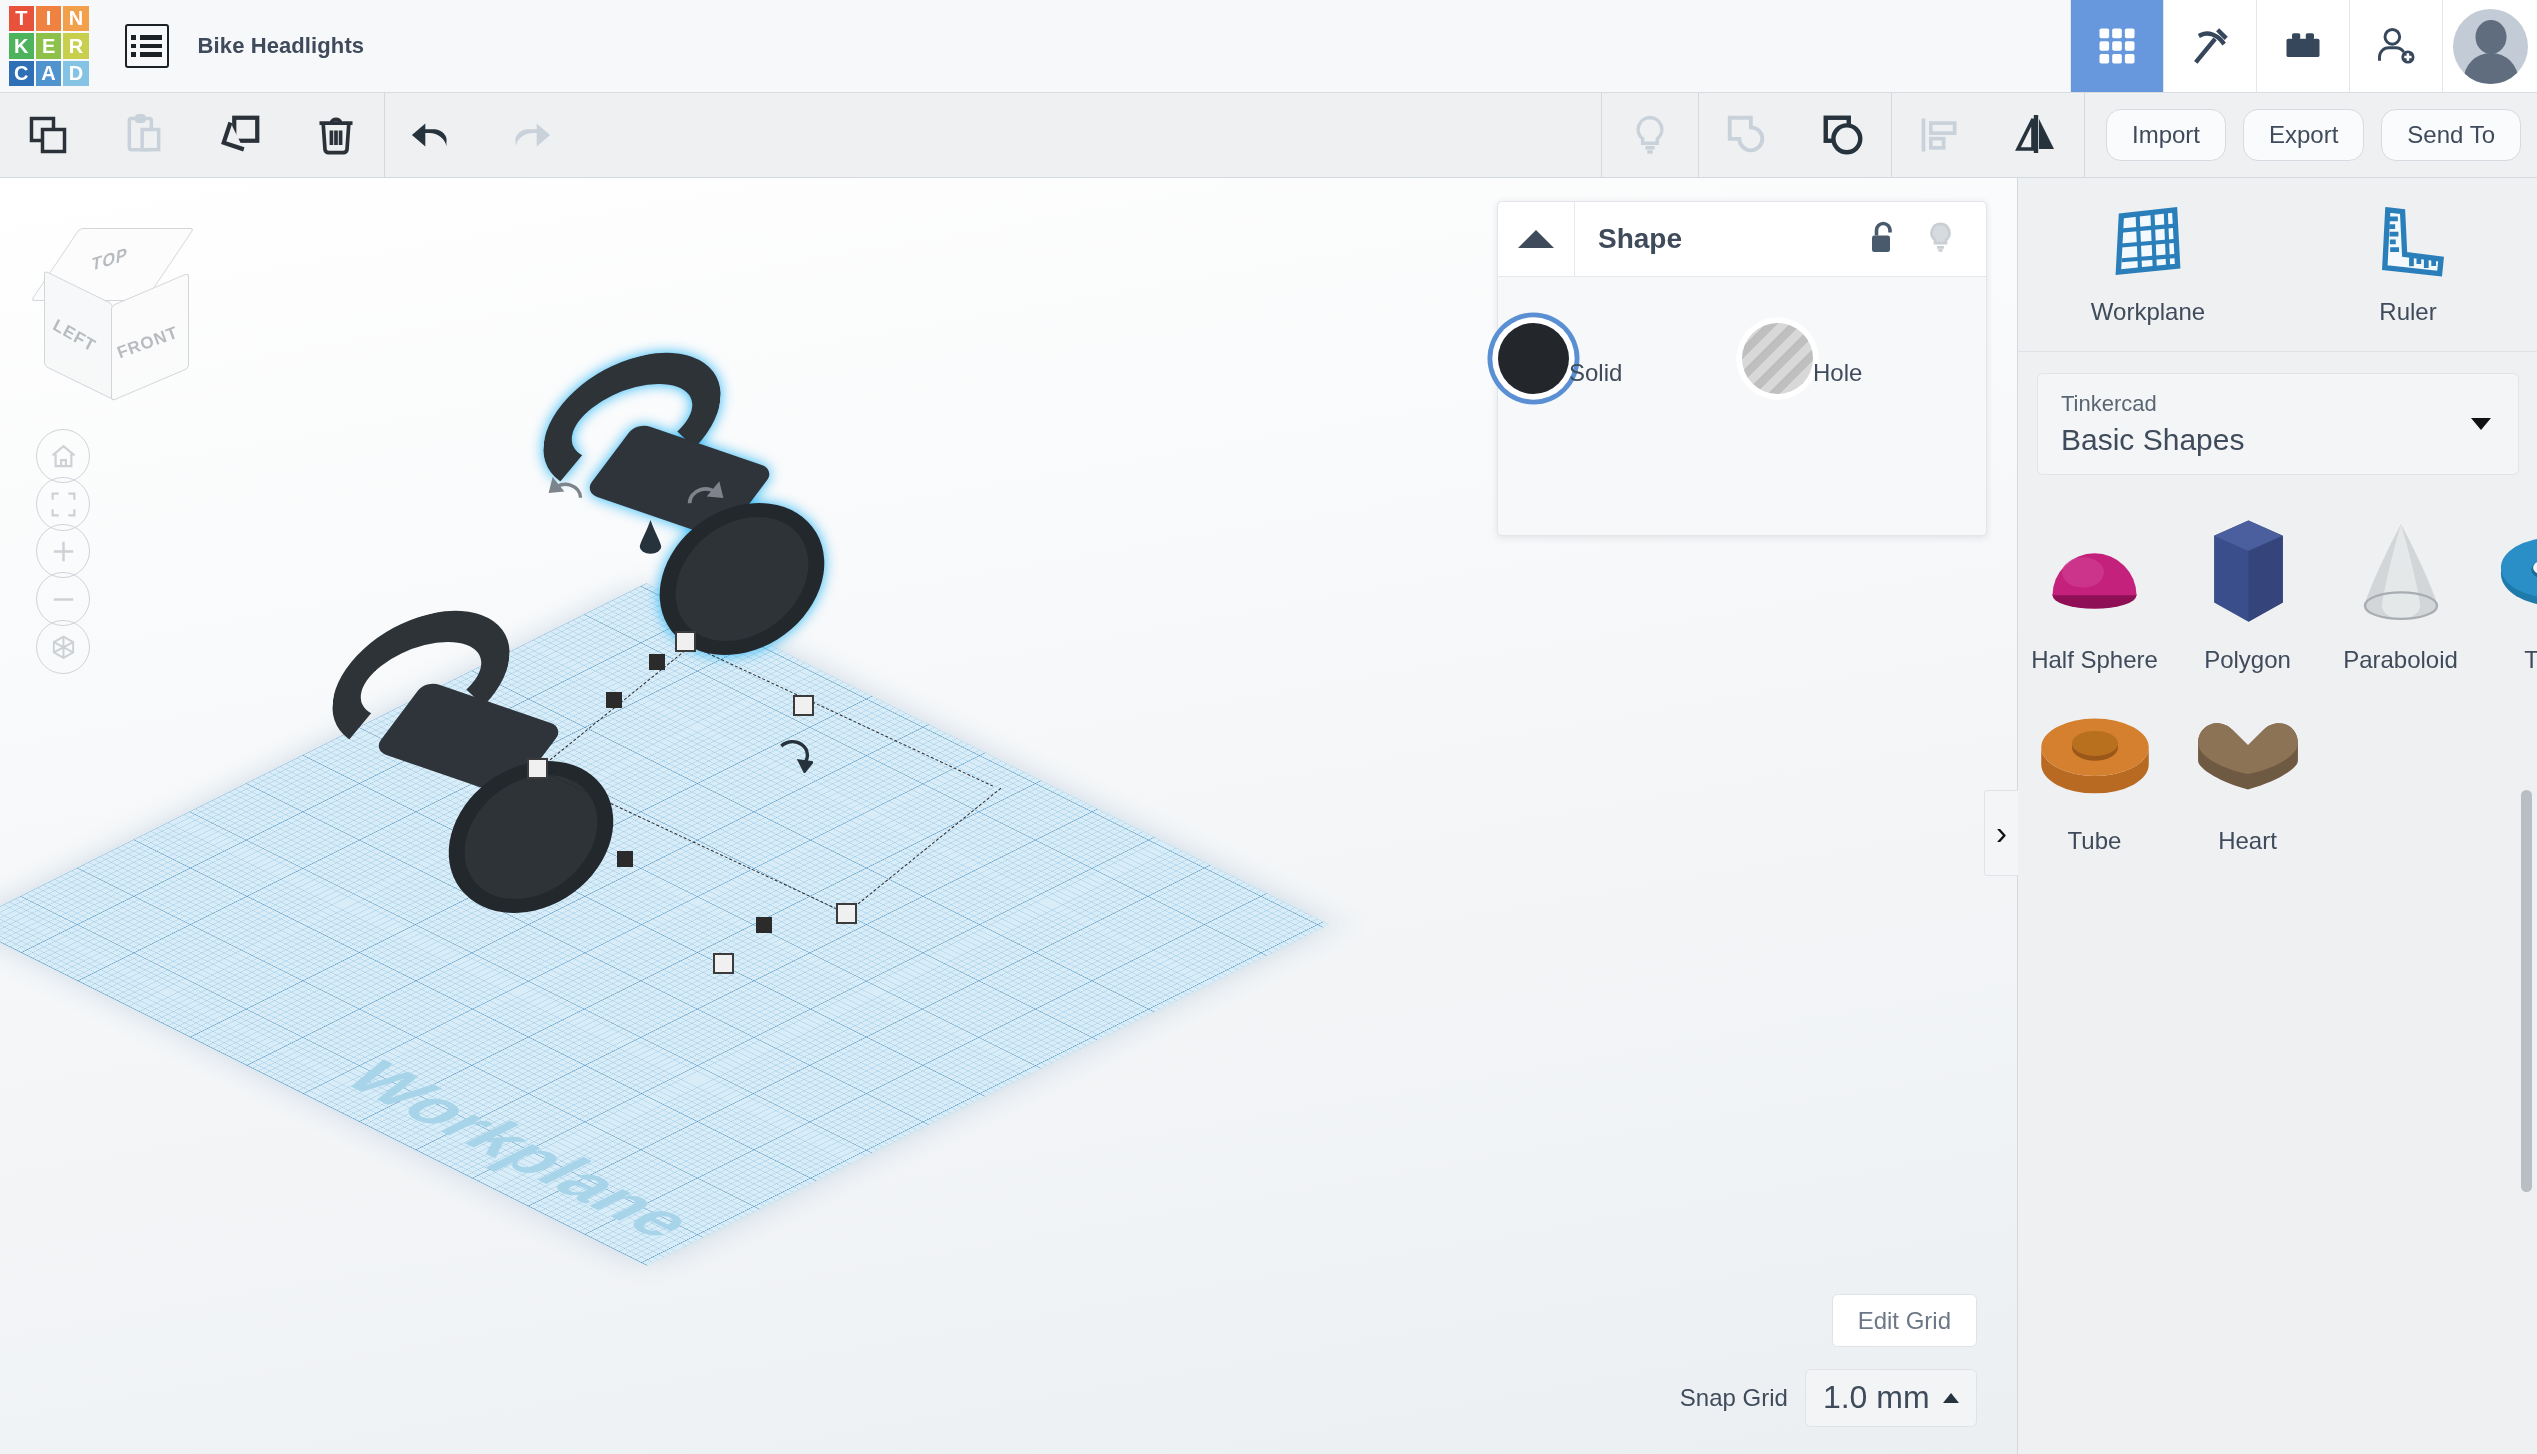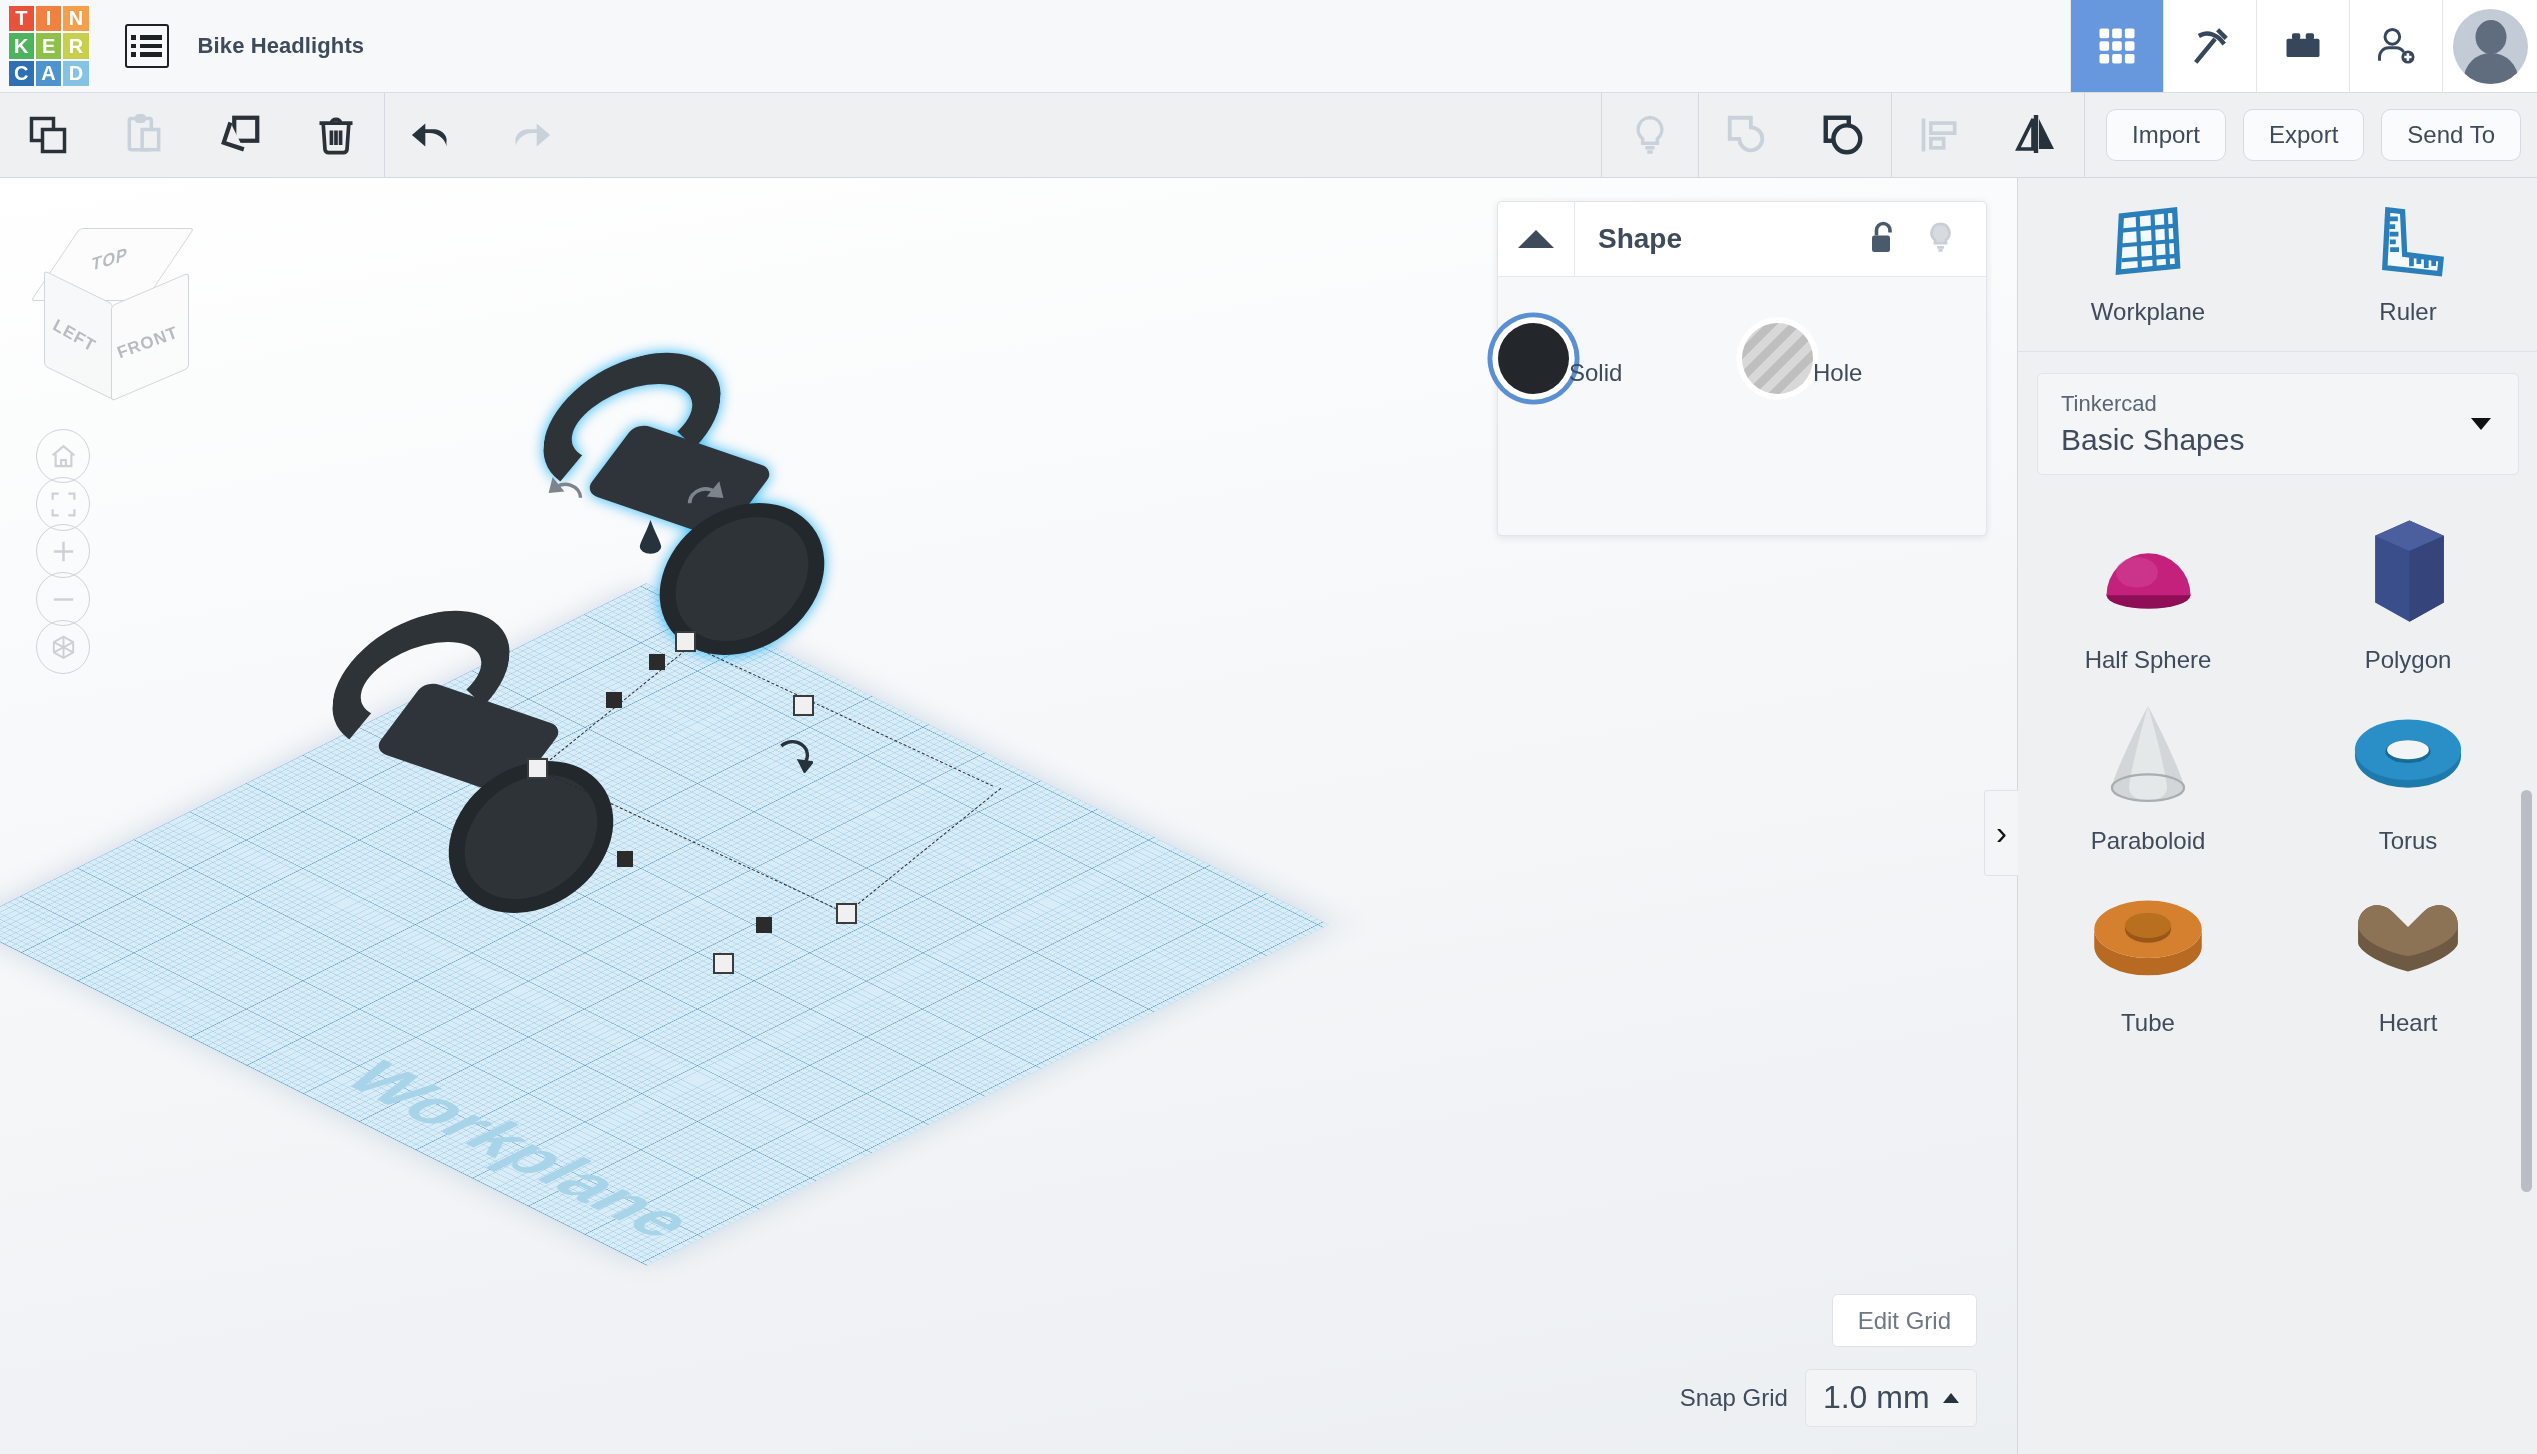--- a/index.html
+++ b/index.html
@@ -70,21 +70,21 @@
     position: absolute; top: 93px; left: 0; width: 2538px; height: 85px;
     background: #eef0f2; border-bottom: 1px solid #d4d9df;
     display: flex; align-items: center;
   }
   .tool { width: 96px; height: 84px; display: flex; align-items: center; justify-content: center; cursor: pointer; }
   .tool.dis { cursor: default; }
   .sep { width: 1px; height: 84px; background: #d4d9df; }
   .gap { flex: 1; }
   .txt-btn {
     height: 52px; padding: 0 25px; margin-right: 17px;
-    border: 1px solid #d6dbe1; border-radius: 10px; background: #fafbfc;
+    border: 1px solid #d6dbe1; border-radius: 15px; background: #fafbfc;
     color: #3f4b5b; font-size: 24px; display: flex; align-items: center; cursor: pointer;
     font-family: "Liberation Sans", sans-serif;
   }
 
   
   #canvas {
     position: absolute; top: 178px; left: 0; width: 2017px; height: 1276px;
     background: linear-gradient(170deg, #ffffff 0%, #f3f5f7 60%, #eceff2 100%);
     overflow: hidden;
   }
@@ -219,21 +219,21 @@
     border: 1px solid #e1e4e8; border-radius: 5.7px; padding: 17px 23px;
     position: relative; cursor: pointer;
   }
   #sb-dd-small { font-size: 22px; color: #5a6674; }
   #sb-dd-big { font-size: 30px; color: #3f4b5b; margin-top: 5.7px; }
   #sb-dd-caret {
     position: absolute; right: 27px; top: 50%; transform: translateY(-50%);
     width: 0; height: 0; border-left: 10.5px solid transparent; border-right: 10.5px solid transparent;
     border-top: 12.4px solid #111;
   }
-  #sb-grid { padding: 25px 0 0 0; display: grid; grid-template-columns: 1fr 1fr; row-gap: 7.7px; }
+  #sb-grid { padding: 25px 0 0 0; display: grid; grid-template-columns: 1fr 1fr 1fr 1fr; row-gap: 7.7px; }
   .sb-item { display: flex; flex-direction: column; align-items: center; cursor: pointer; }
   .sb-item-thumb { width: 153px; height: 144px; display: flex; align-items: center; justify-content: center; }
   .sb-item-lbl { font-size: 24px; color: #3f4b5b; margin-top: 1.9px; }
   #sb-scroll {
     position: absolute; right: 5.7px; top: 612px; width: 11.5px; height: 402px;
     background: #b9bec4; border-radius: 5.7px;
   }
   #panel-collapse {
     position: absolute; left: -34px; top: 612px; width: 34px; height: 86px;
     background: #f3f5f7; border: 1px solid #dfe3e7; border-right: none;

